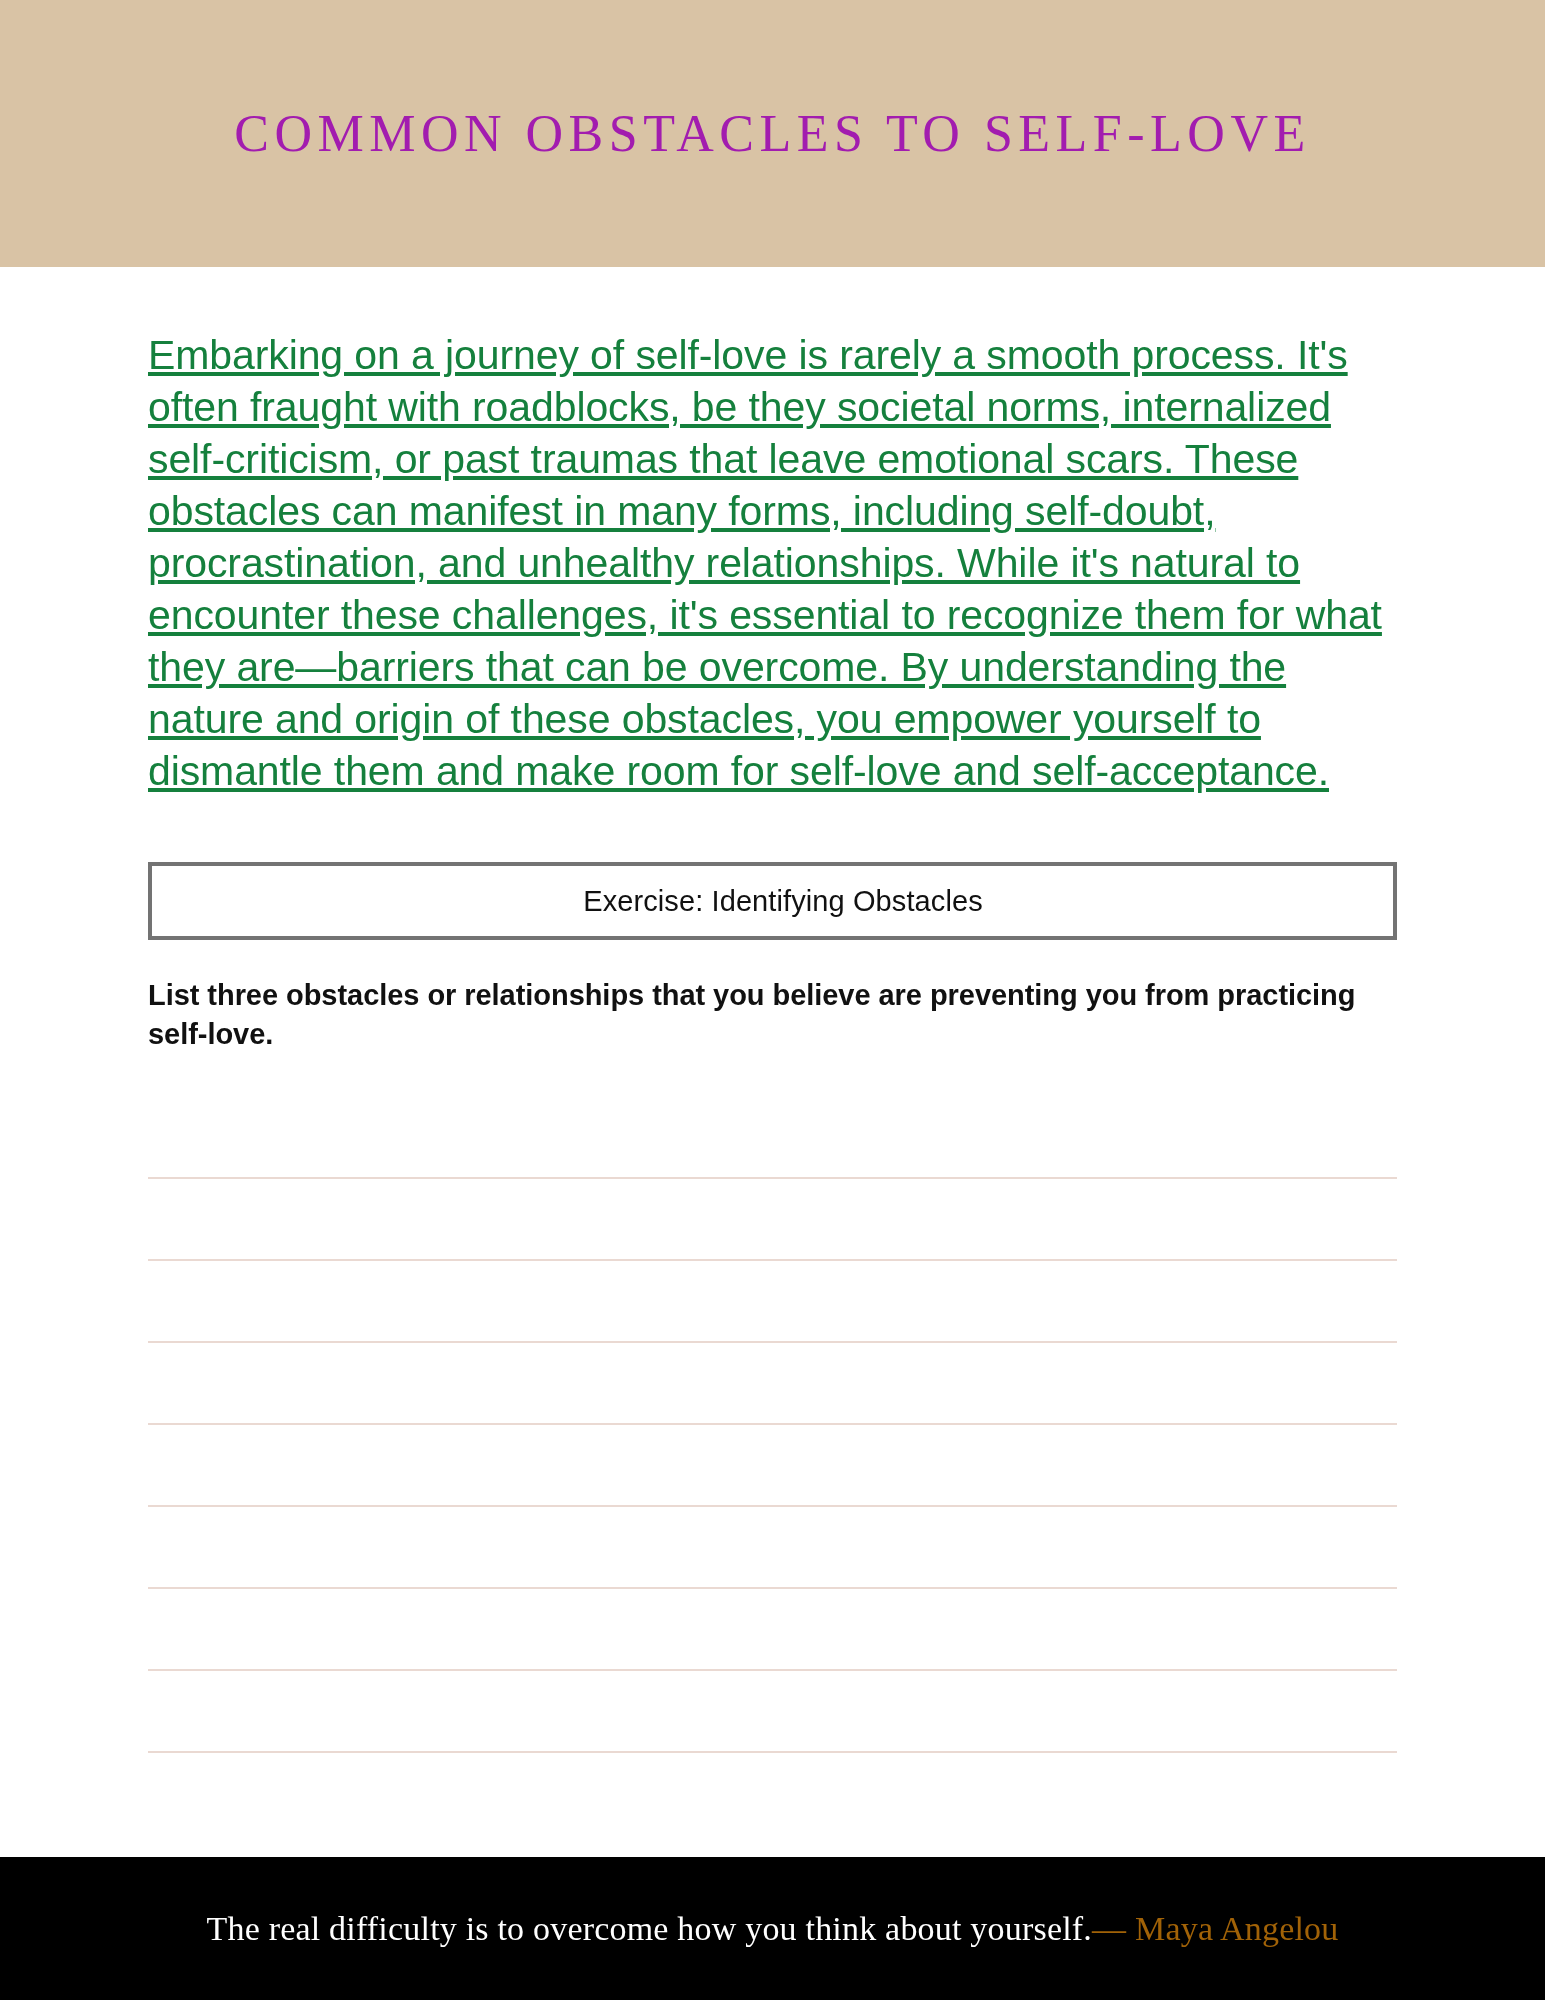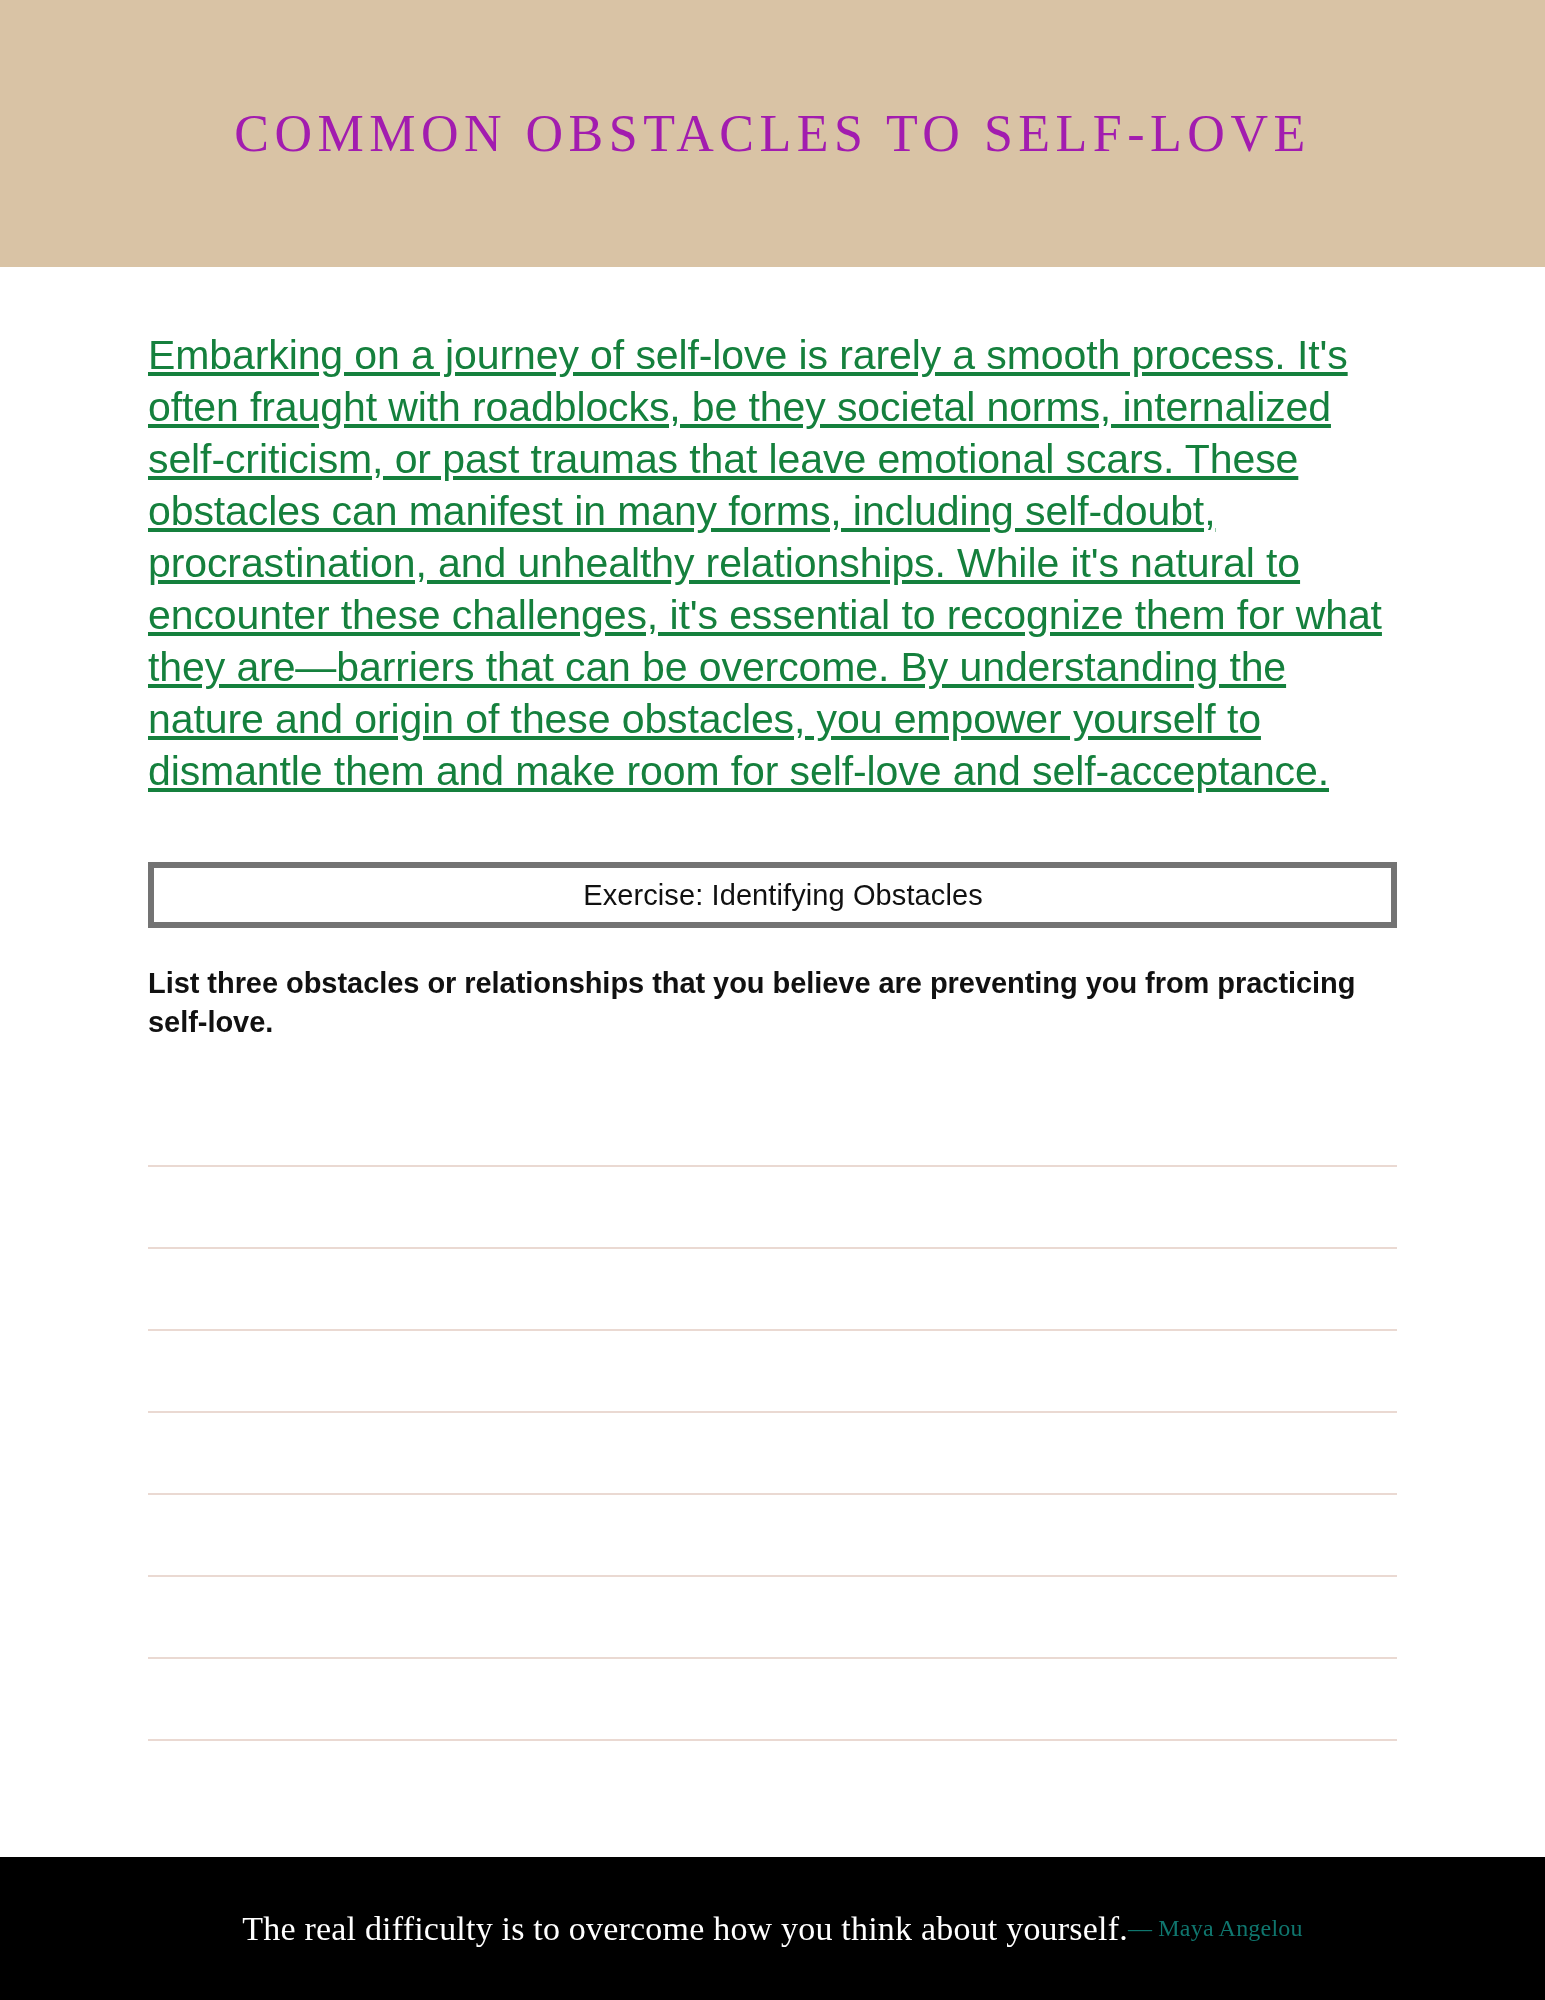--- a/index.html
+++ b/index.html
@@ -63,22 +63,22 @@
     color: #15803d;
     font-weight: 400;
     letter-spacing: -0.1px;
     max-width: 1249px;
     text-decoration: underline;
   }
 
   
   .exercise-box {
     margin-top: 65px;
-    height: 66px;
-    border: 6px solid #737373;
+    height: 78px;
+    border: 4px solid #737373;
     box-sizing: border-box;
     display: flex;
     align-items: center;
     justify-content: center;
     background: #ffffff;
     padding-left: 21px;
   }
   .exercise-title {
     font-size: 29px;
     font-weight: 400;
@@ -123,23 +123,23 @@
     font-family: "Liberation Serif", serif;
     font-size: 34px;
     line-height: 41px;
     color: #ffffff;
     text-align: center;
     font-weight: 400;
     letter-spacing: 0.2px;
   }
   .footer-attribution {
     font-family: "Liberation Serif", serif;
-    font-size: 24px;
+    font-size: 34px;
     line-height: 41px;
-    color: #0f766e;
+    color: #a16207;
     text-align: center;
     font-weight: 400;
     letter-spacing: 0.2px;
   }
 </style>
 </head>
 <body>
 
 <div class="page">
 

